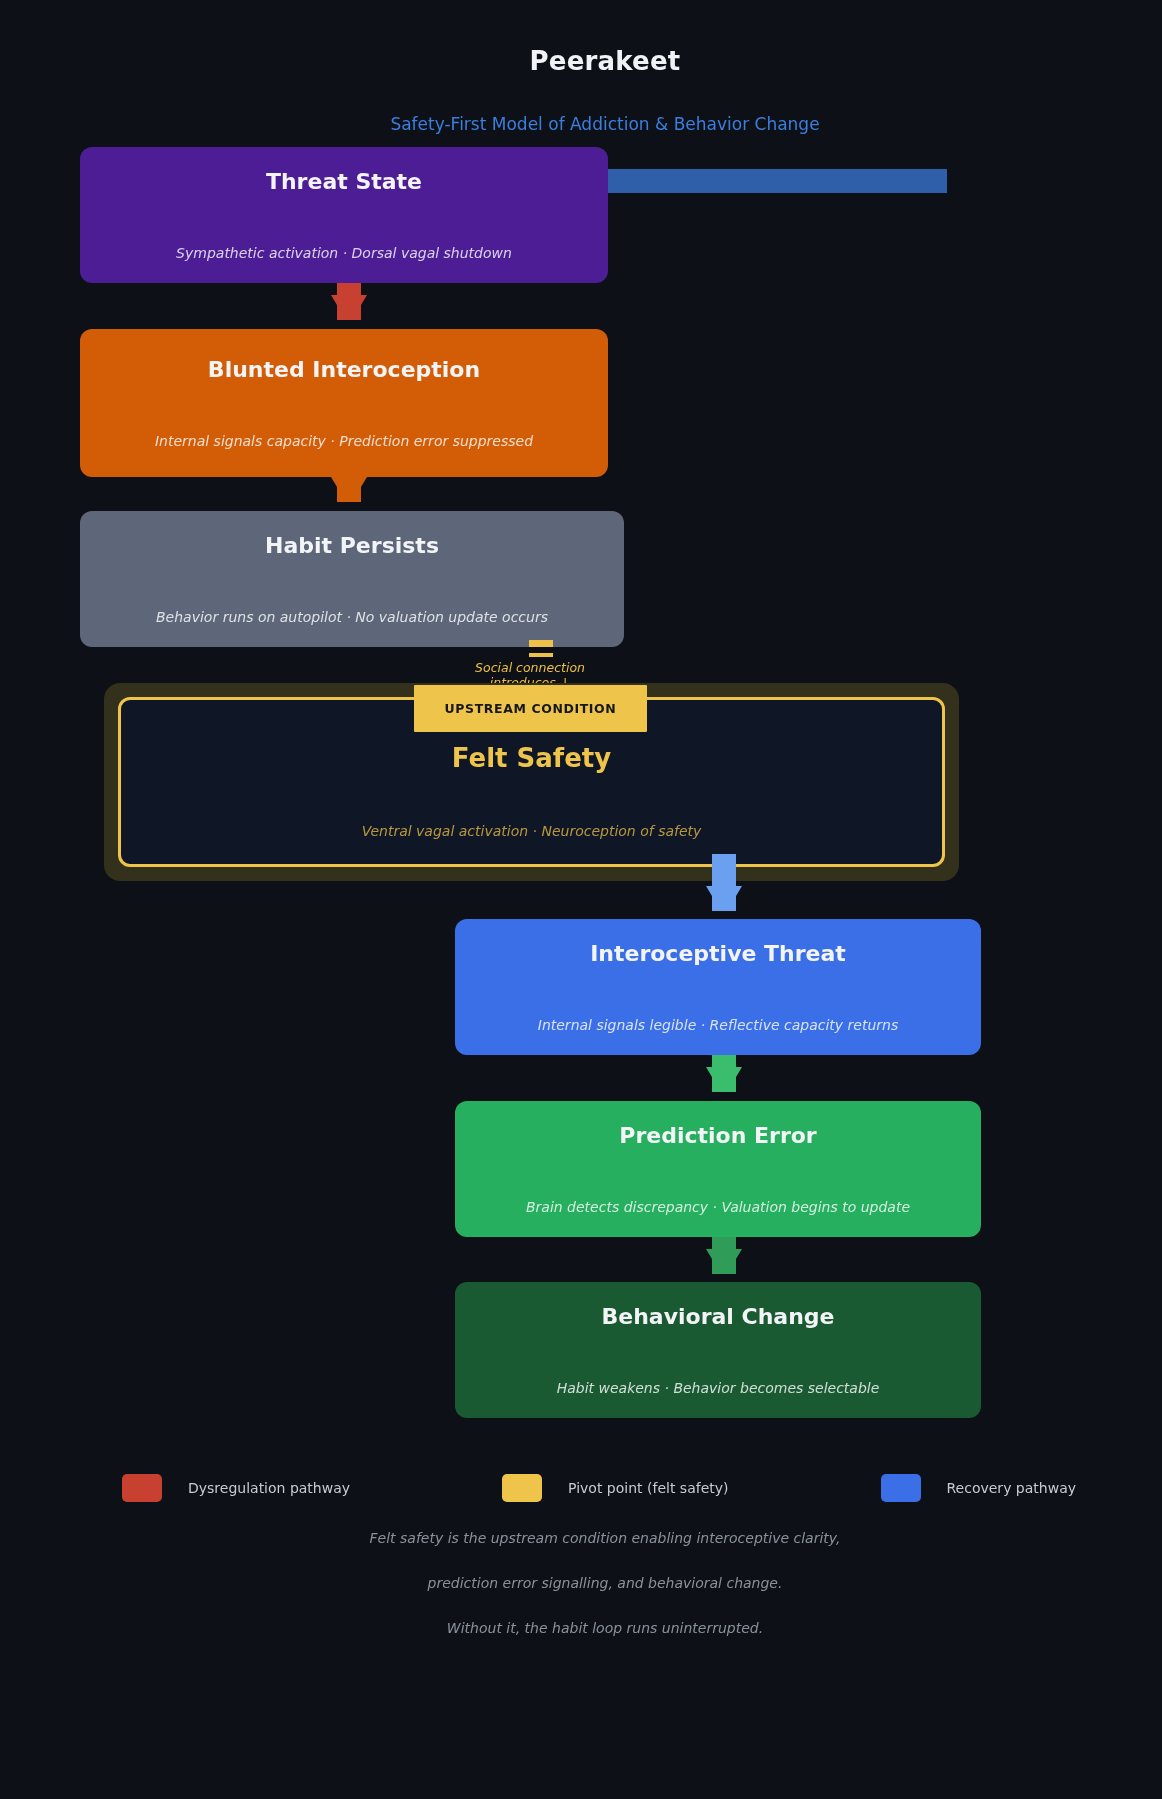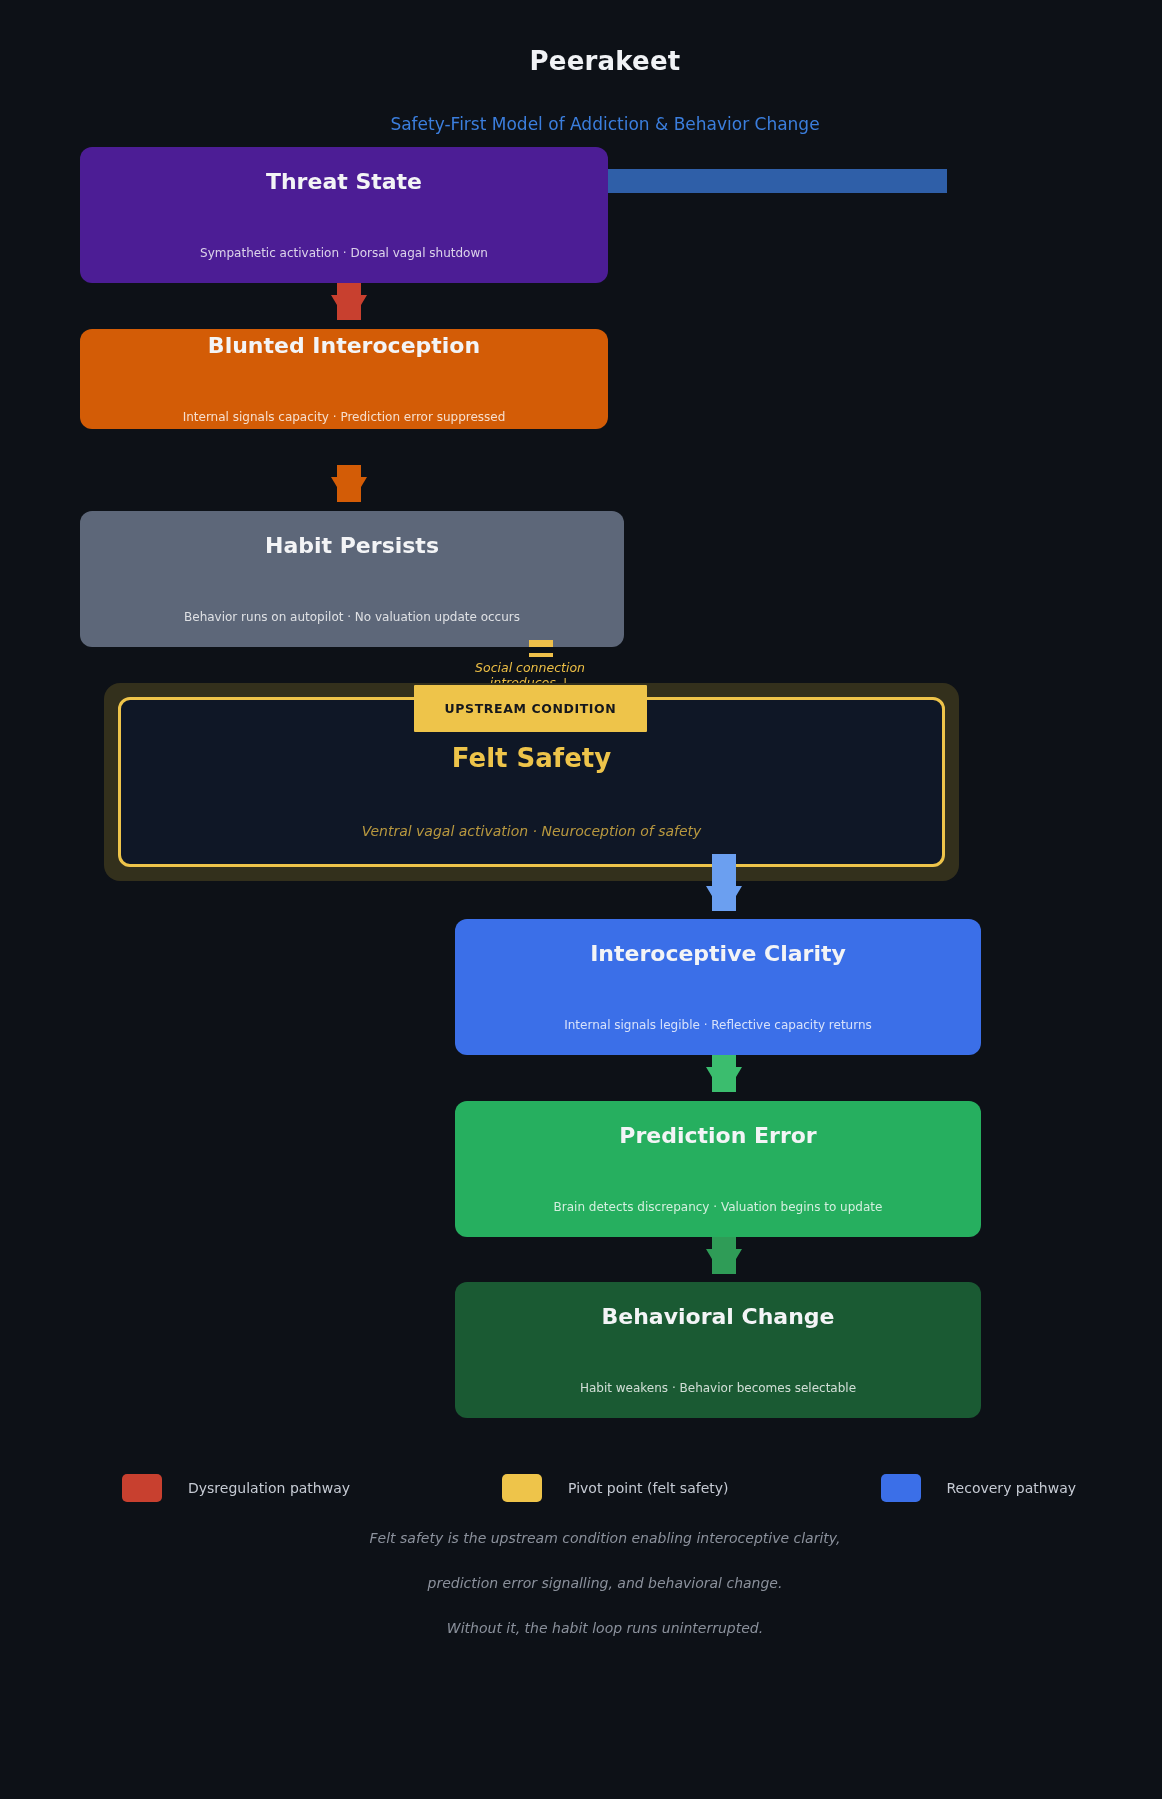--- a/index.html
+++ b/index.html
@@ -55,28 +55,29 @@
     text-align: center;
     padding: 16px 24px;
   }
   .node .n-title {
     font-size: 22px;
     font-weight: bold;
     color: #f3f4f6;
     line-height: 30px;
   }
   .node .n-sub {
-    font-size: 12px;
+    font-size: 14px;
+    font-style: italic;
     color: rgba(255,255,255,0.80);
     margin-top: 22px;
     line-height: 20px;
   }
 
   #node-threat      { left: 56px;  top: 123px;  width: 528px; height: 136px; background: #4c1d95; }
-  #node-blunted     { left: 56px;  top: 305px;  width: 528px; height: 100px; background: #d35c06; }
+  #node-blunted     { left: 56px;  top: 305px;  width: 528px; height: 148px; background: #d35c06; }
   #node-habit       { left: 56px;  top: 487px;  width: 544px; height: 136px; background: #5d6779; text-align: center; }
   #node-clarity     { left: 431px; top: 895px;  width: 526px; height: 136px; background: #3b6fe8; }
   #node-prediction  { left: 431px; top: 1077px; width: 526px; height: 136px; background: #26af5f; }
   #node-behavioral  { left: 431px; top: 1258px; width: 526px; height: 136px; background: #1a5a33; }
 
   
   .arrow { position: absolute; }
   .arrow .shaft {
     position: absolute;
     left: 50%;
@@ -282,21 +283,21 @@
     </div>
   </div>
   <div id="pivot-badge">UPSTREAM CONDITION</div>
 
   <div class="arrow" id="arrow-3">
     <div class="shaft"></div>
     <div class="head"></div>
   </div>
 
   <div class="node" id="node-clarity">
-    <div class="n-title">Interoceptive Clarity</div>
+    <div class="n-title">Interoceptive Threat</div>
     <div class="n-sub">Internal signals legible  ·  Reflective capacity returns</div>
   </div>
 
   <div class="arrow" id="arrow-4">
     <div class="shaft"></div>
     <div class="head"></div>
   </div>
 
   <div class="node" id="node-prediction">
     <div class="n-title">Prediction Error</div>

